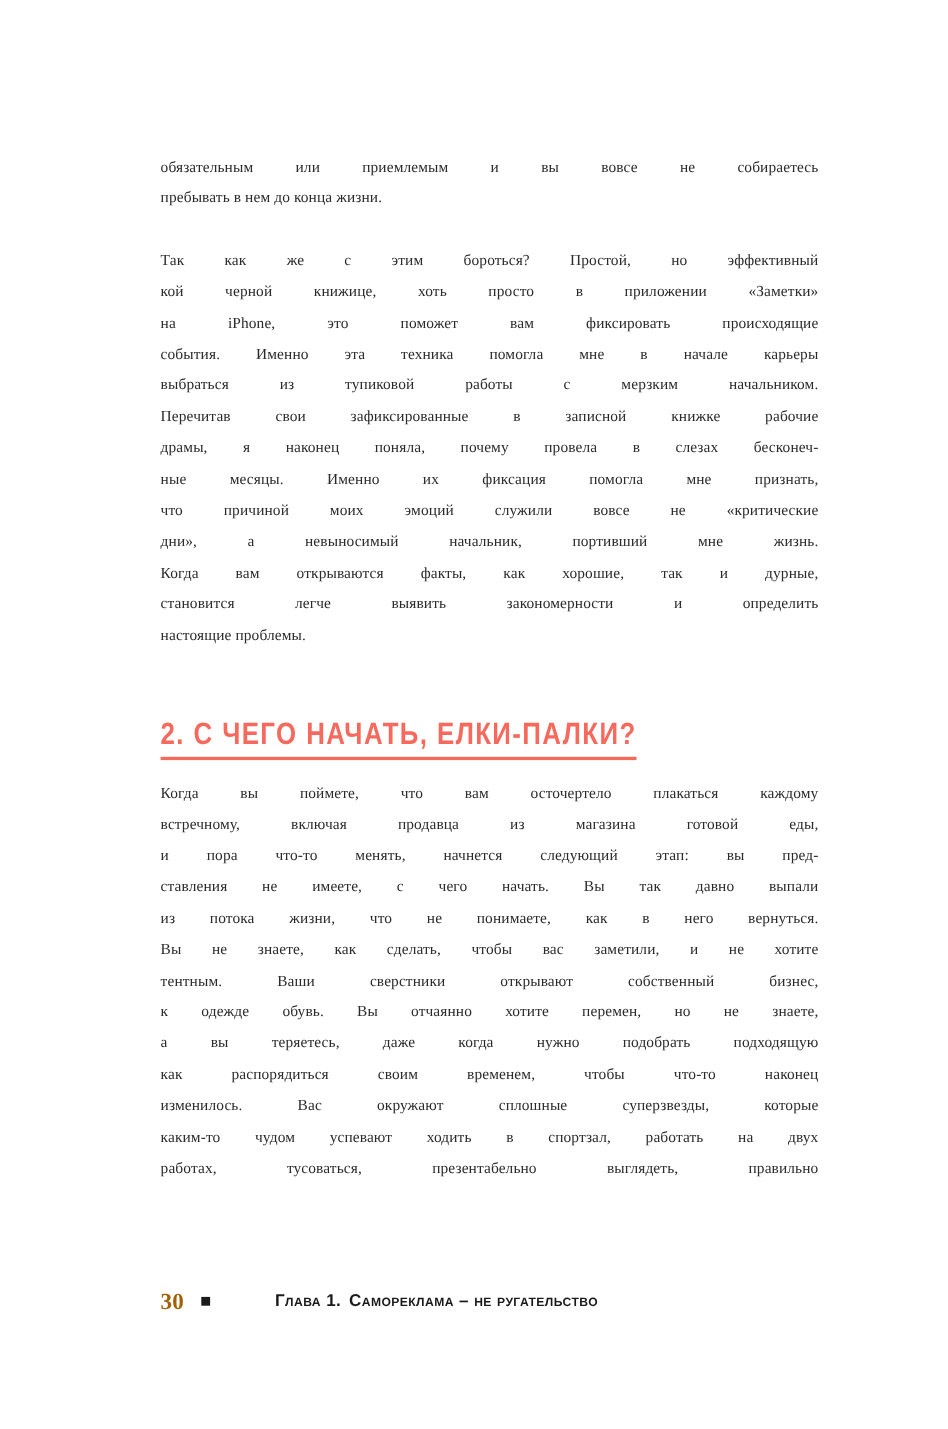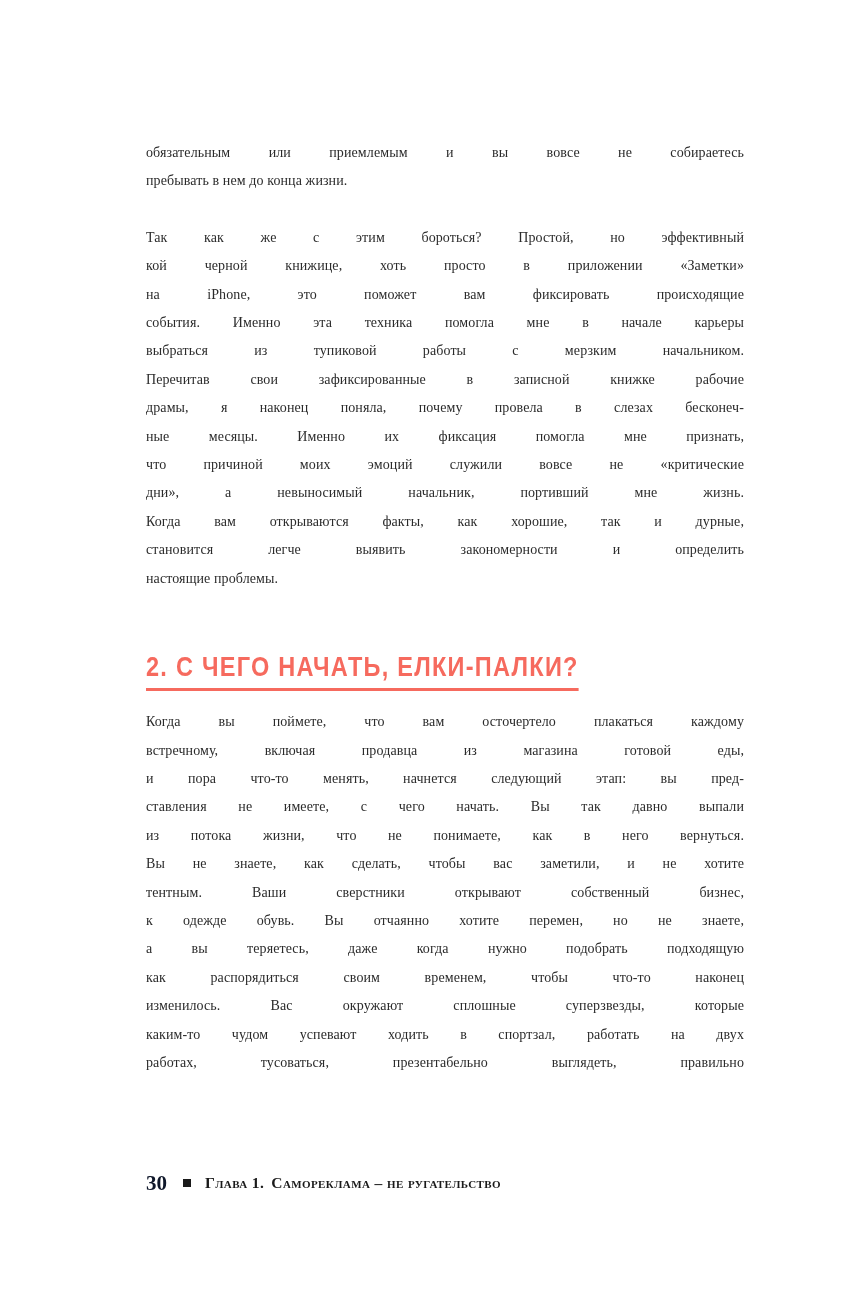--- a/index.html
+++ b/index.html
@@ -61,38 +61,39 @@
     left: 146px;
     top: 1172px;
     width: 598px;
     display: flex;
     align-items: center;
   }
   .page-number {
     font-family: "Liberation Serif", serif;
     font-weight: 700;
     font-size: 21px;
-    color: #0f172a;
+    color: #a16207;
     line-height: 22px;
   }
   .footer-square {
     width: 8px;
     height: 8px;
     background: #1a1a1a;
     display: inline-block;
     margin: 0 14px 0 16px;
   }
   .chapter-ref {
-    font-family: Liberation Serif, serif;
+    font-family: Liberation Sans, sans-serif;
     font-variant: small-caps;
     font-weight: 700;
     font-size: 15.5px;
     letter-spacing: 0.4px;
     color: #1a1a1a;
     line-height: 18px;
+    margin-left: 45px;
   }
   .chapter-ref .chapter-label { margin-right: 7px; }
 </style>
 </head>
 <body>
 
 <div class="page">
 
   <div class="page-body">
 

